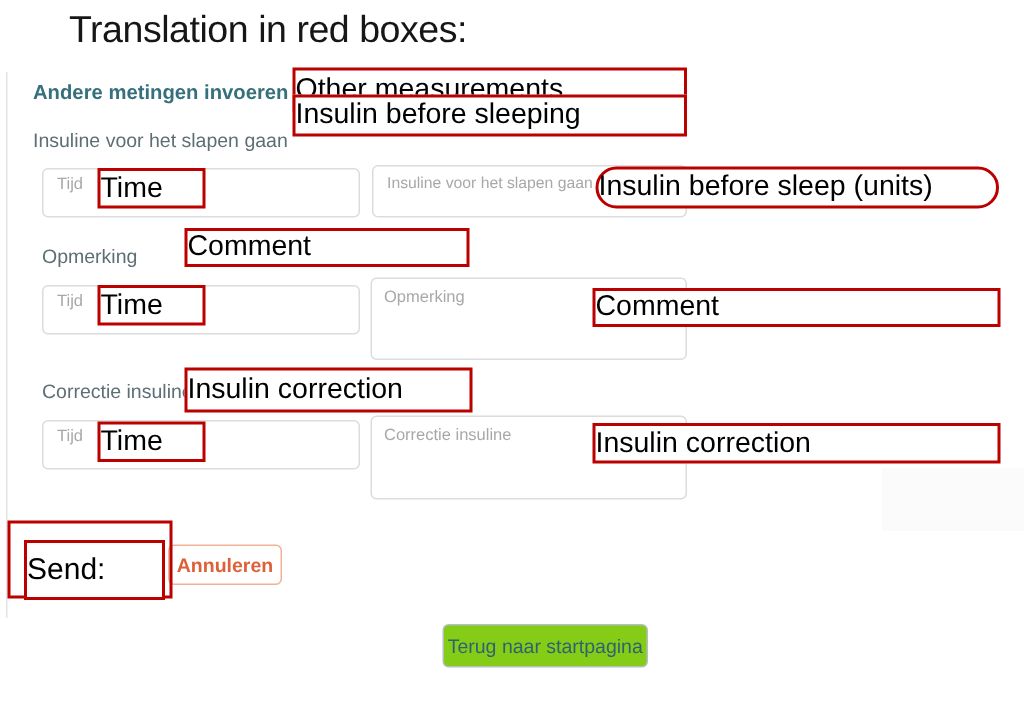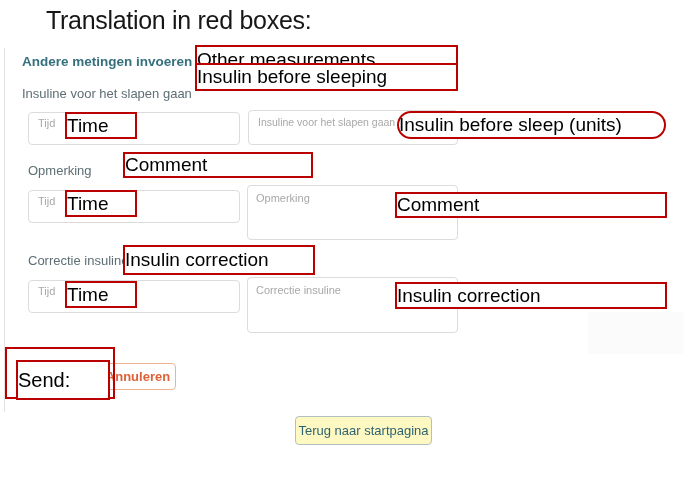--- a/index.html
+++ b/index.html
@@ -90,27 +90,27 @@
     font-size: 13px;
     cursor: pointer;
     z-index: 1;
   }
   .btn-submit {
     left: 21px; top: 360px; width: 74px; height: 29px;
     background: #1d3e48; color: #ffffff; font-weight: bold;
     border: 3px solid #0369a1;
   }
   .btn-cancel {
-    left: 100px; top: 363px; width: 76px; height: 27px;
+    left: 112px; top: 363px; width: 76px; height: 27px;
     background: #ffffff; color: #dd6138; font-weight: bold;
     border: 1px solid #f0b294;
   }
   .btn-back {
     left: 295px; top: 416px; width: 137px; height: 29px;
-    background: #fef9c3; color: #2f6372;
+    background: #84cc16; color: #2f6372;
     border: 1px solid #b3bfc1;
   }
 
   .ghost-block {
     left: 588px; top: 312px; width: 95px; height: 42px;
     background: #fbfbfb;
   }
 </style>
 </head>
 <body>

